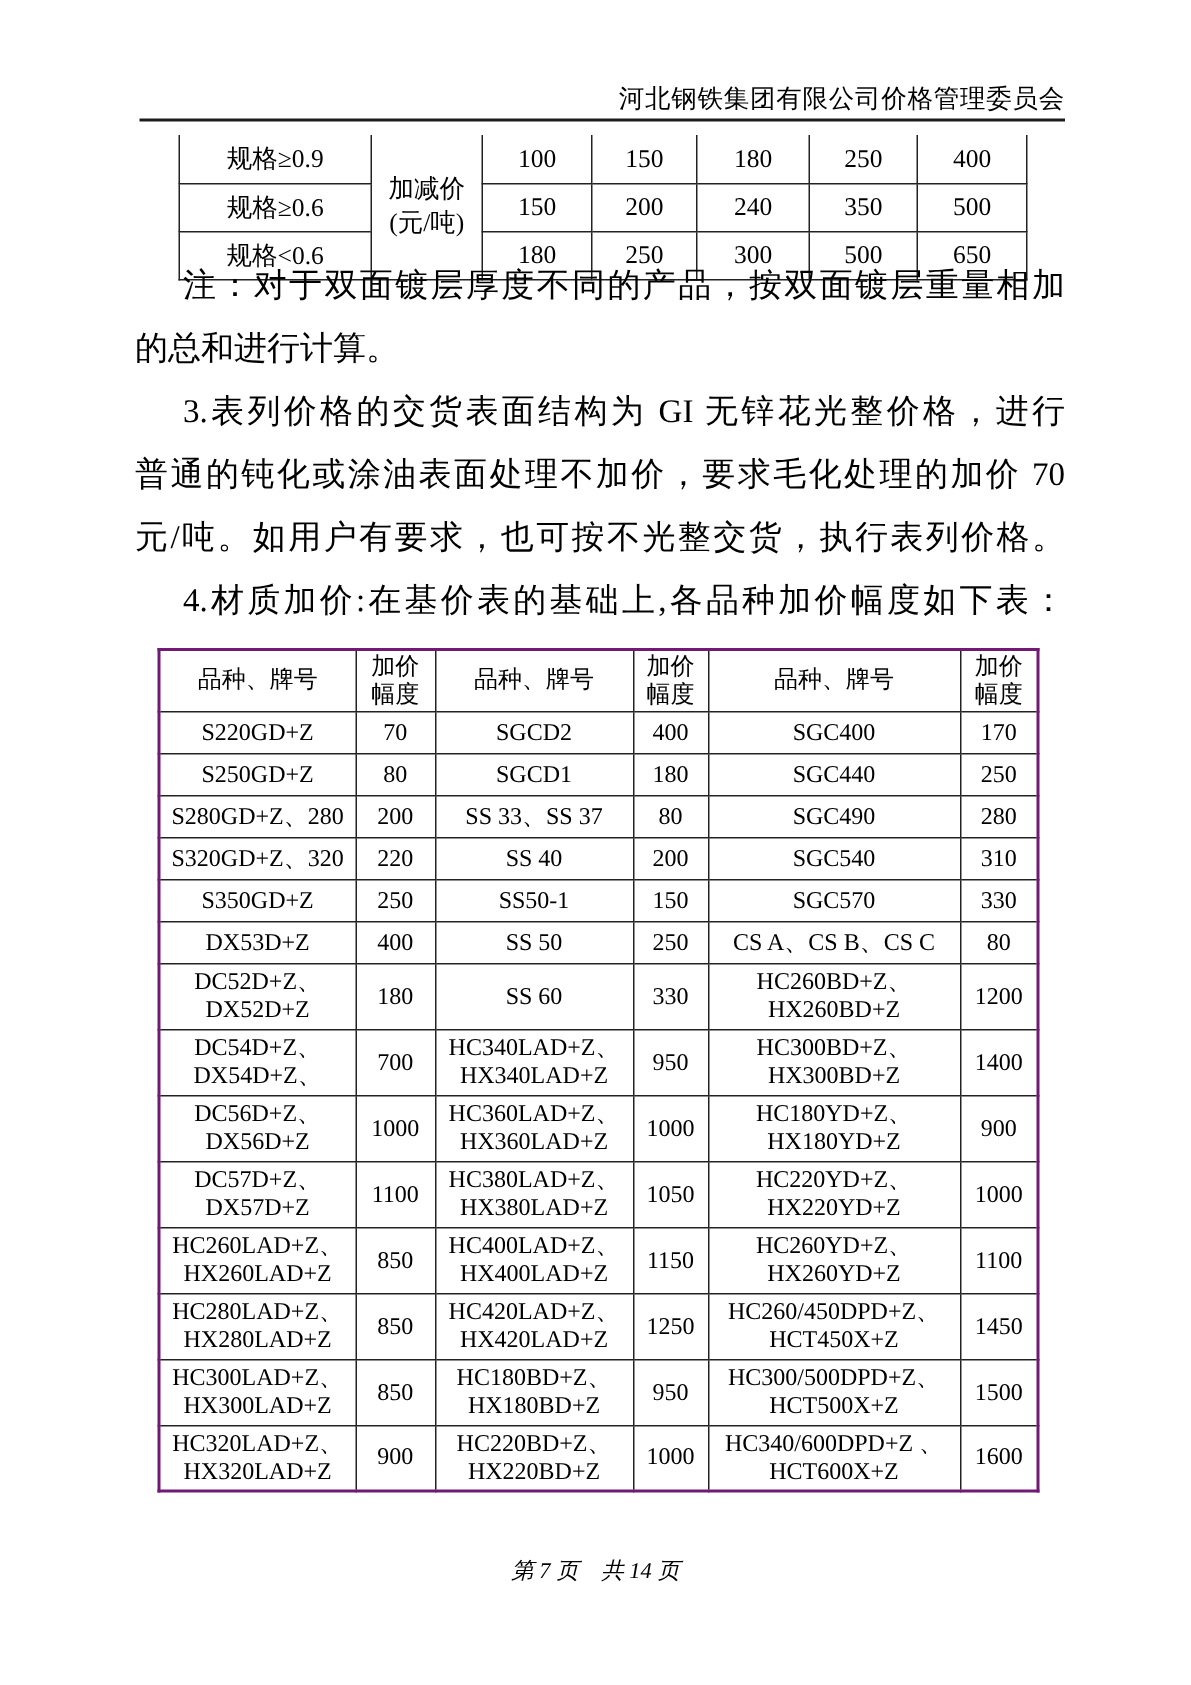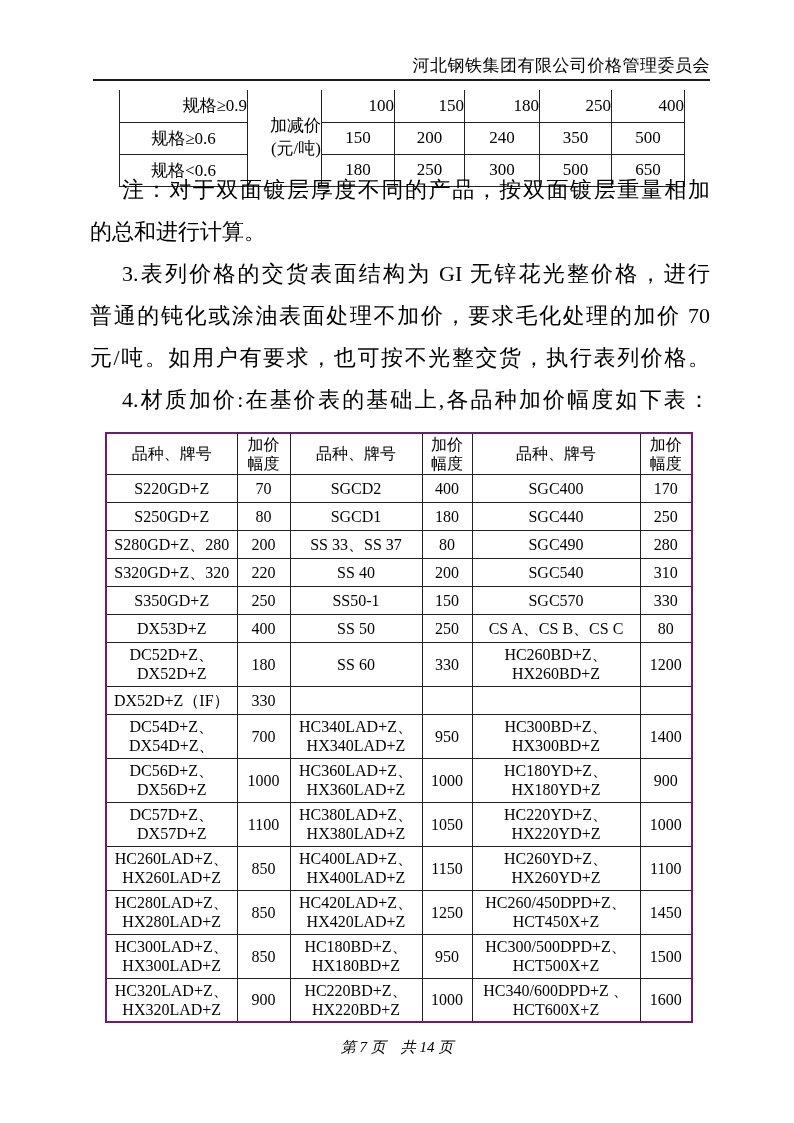--- a/index.html
+++ b/index.html
@@ -15,21 +15,21 @@
   }
   .header-rule {
     position:absolute; top:79px; left:93px; width:617px; height:2px;
     background:#1c1c1c;
   }
   table { border-collapse:collapse; table-layout:fixed; }
   td, th { border:1px solid #222; text-align:center; vertical-align:middle;
     padding:0; font-weight:normal; overflow:hidden; }
   .top-table { position:absolute; top:90px; left:119px; width:565px; }
   .top-table td { font-size:17px; height:32px; }
-  .top-table tr:first-child td { border-top:none;text-align:right; }
+  .top-table tr:first-child td { border-top:none; }
   .merged-cell { white-space:pre-line; line-height:1.35; }
   .body-paragraphs {
     position:absolute; top:169px; left:90px; width:620px; font-size:22px;
   }
   .para-line { height:42px; line-height:42px; white-space:nowrap; }
   .para-line.indent { text-indent:32px; }
   .para-line.justify { text-align:justify; text-align-last:justify; white-space:normal; }
   .main-table {
     position:absolute; top:432px; left:105px; width:586px;
     border:2px solid #701a75; font-size:16px;
@@ -174,28 +174,20 @@
         <tr class="h2">
           <td>DC52D+Z、
 DX52D+Z</td>
           <td>180</td>
           <td>SS 60</td>
           <td>330</td>
           <td>HC260BD+Z、
 HX260BD+Z</td>
           <td>1200</td>
         </tr>
-        <tr class="h1">
-          <td>DX52D+Z（IF）</td>
-          <td>330</td>
-          <td></td>
-          <td></td>
-          <td></td>
-          <td></td>
-        </tr>
         <tr class="h2">
           <td>DC54D+Z、
 DX54D+Z、</td>
           <td>700</td>
           <td>HC340LAD+Z、
 HX340LAD+Z</td>
           <td>950</td>
           <td>HC300BD+Z、
 HX300BD+Z</td>
           <td>1400</td>

